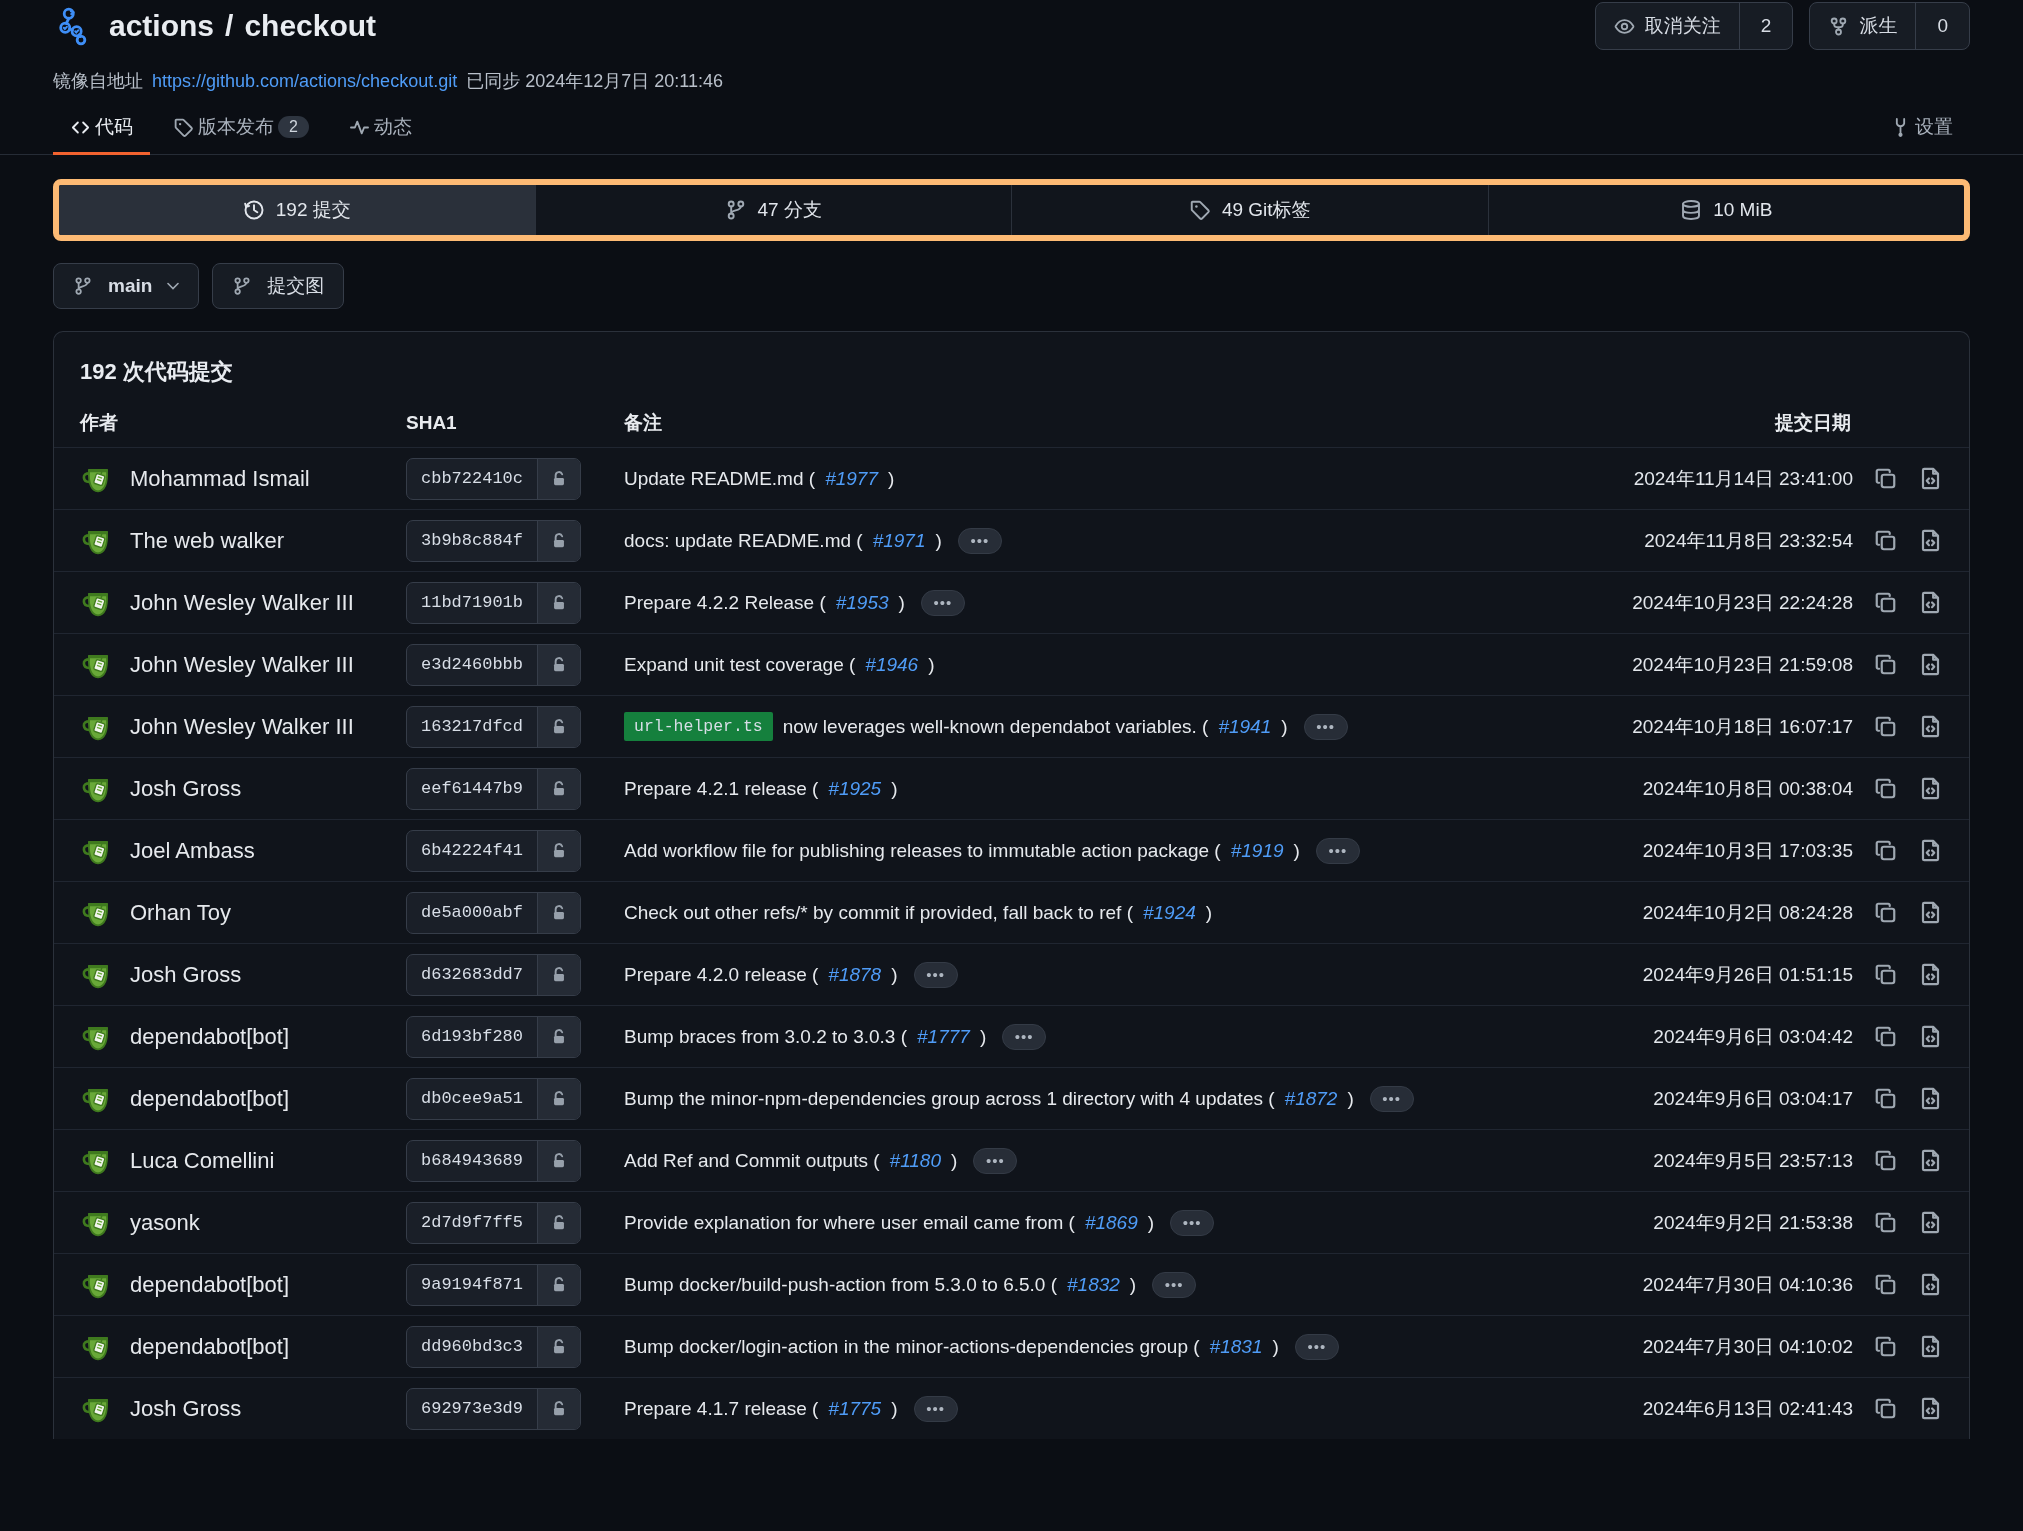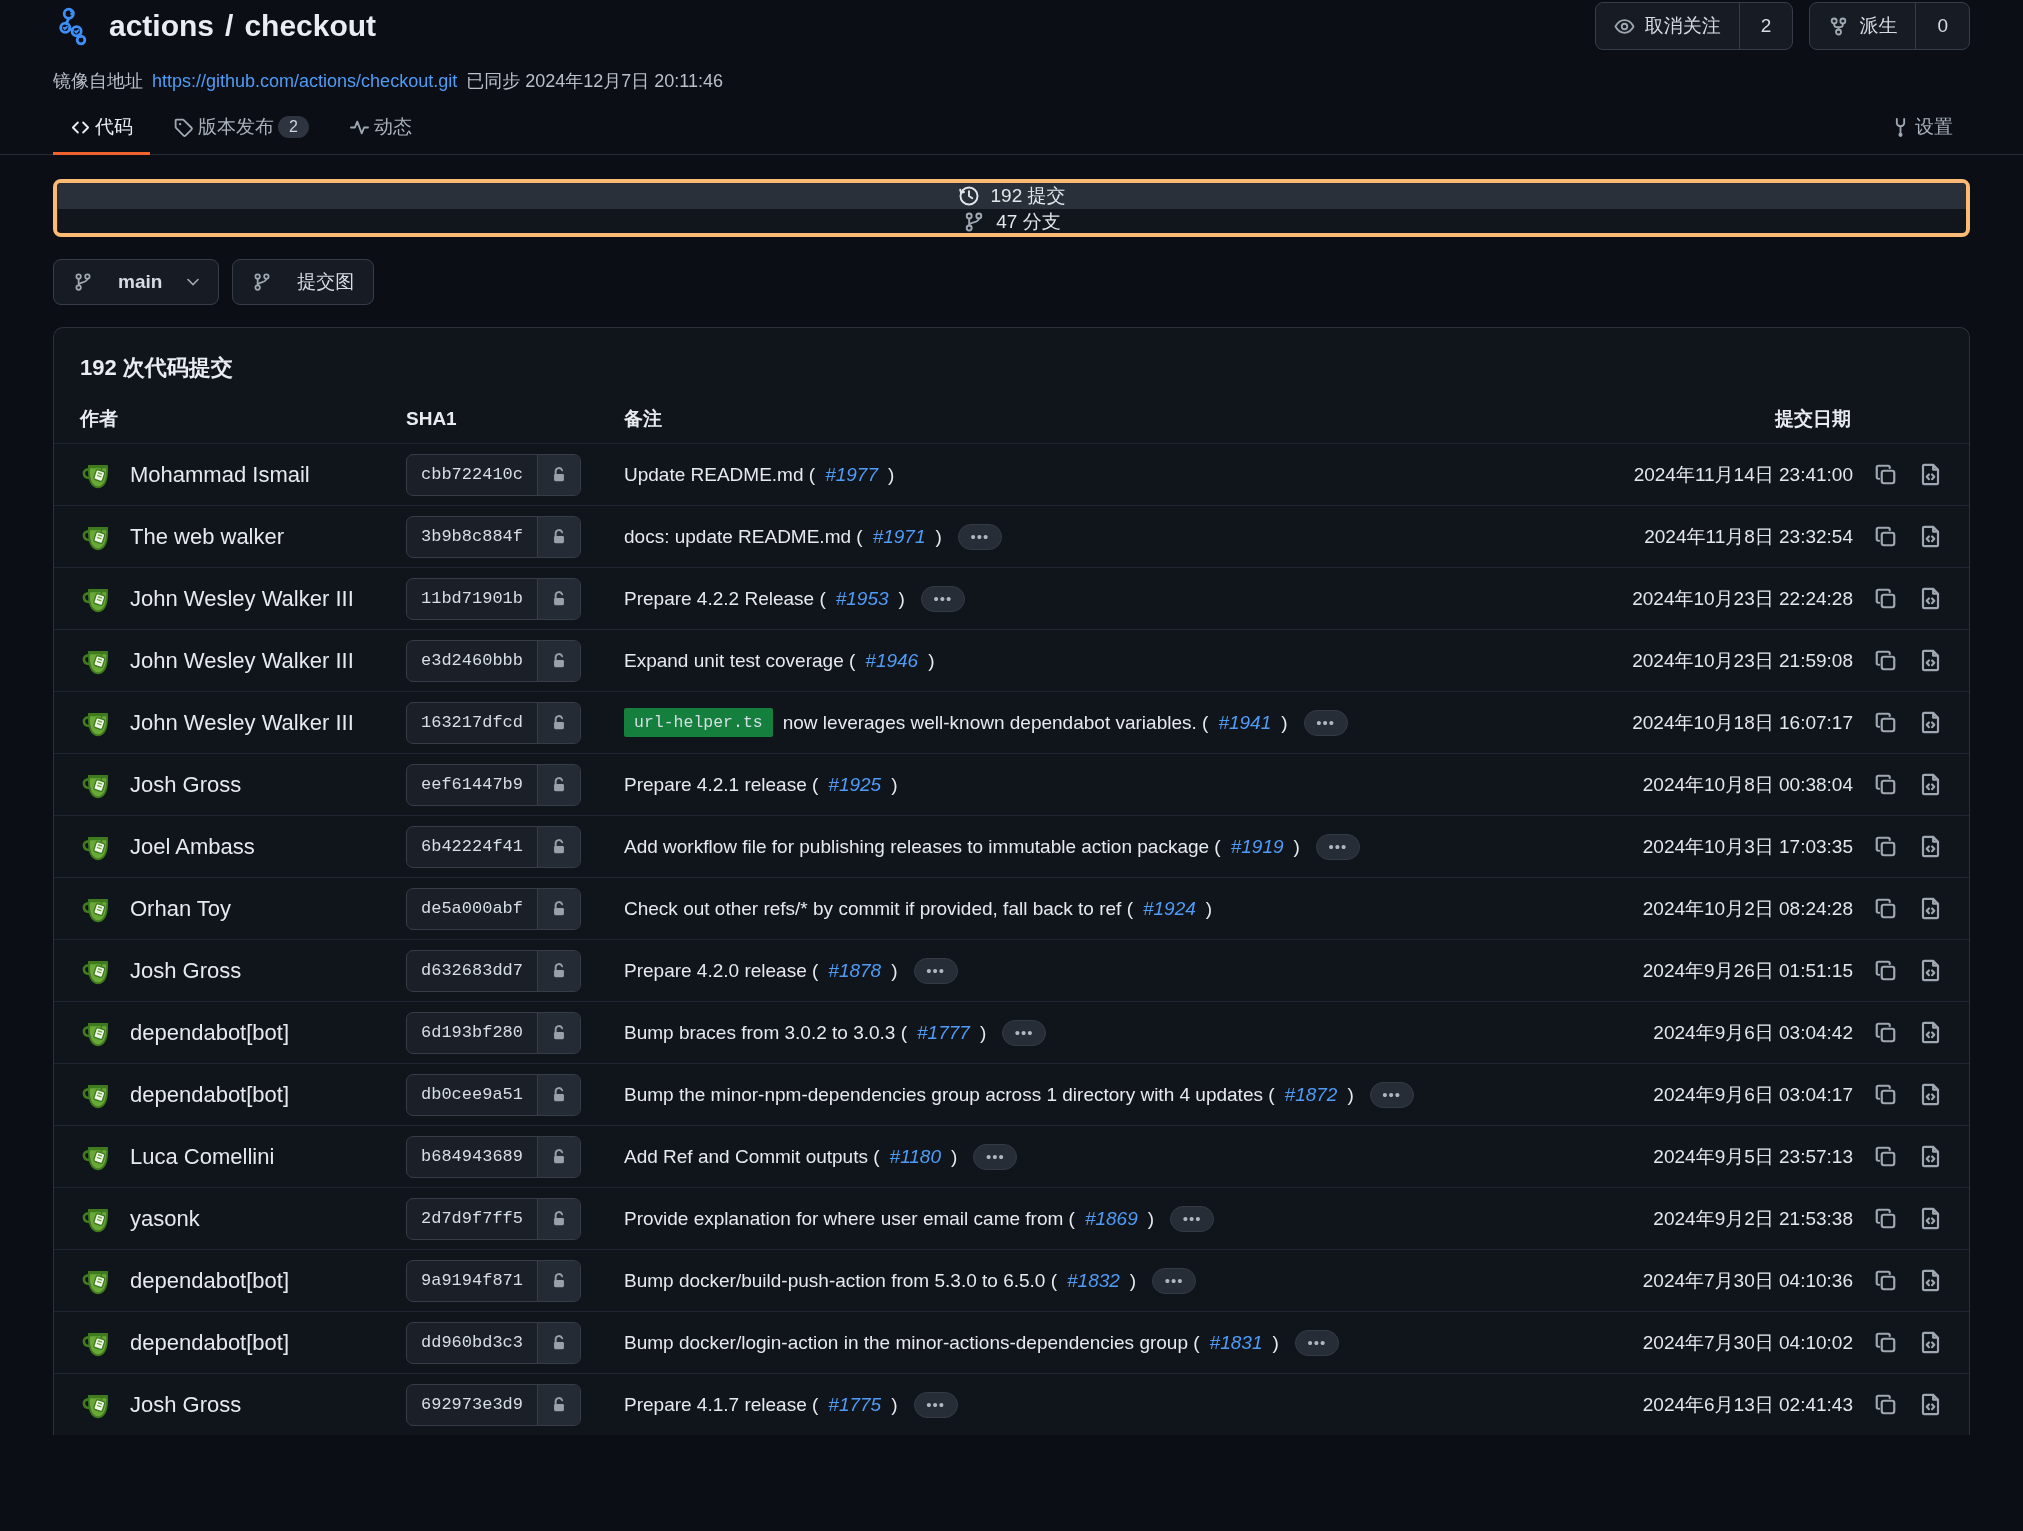--- a/index.html
+++ b/index.html
@@ -24,28 +24,28 @@
   
   .tabbar{position:relative;margin-top:6px;display:flex;align-items:stretch;gap:6px;height:56px;}
   .tabbar::after{content:"";position:absolute;left:-53px;right:-53px;bottom:0;height:1px;background:#262c36;}
   .tab{display:flex;align-items:center;gap:4px;padding:0 17px;font-size:19px;color:#a9b1bc;text-decoration:none;cursor:pointer;position:relative;}
   .tab.active{color:#e9ecf1;}
   .tab.active::after{content:"";position:absolute;left:0;right:0;bottom:0;height:3px;background:#f2622f;z-index:1;}
   .tab .pill{background:#2e3540;color:#cfd5dd;font-size:16px;border-radius:12px;padding:3px 11px;line-height:1;}
   .tab-settings{margin-left:auto;}
 
   
-  .stats-bar{display:flex;margin-top:24px;height:50px;border:4px solid #fdba74;border-radius:8px;background:#11151c;overflow:hidden;flex-direction:column;}
+  .stats-bar{display:flex;margin-top:24px;height:50px;border:6px solid #fdba74;border-radius:8px;background:#11151c;overflow:hidden;}
   .seg{flex:1;display:flex;align-items:center;justify-content:center;gap:11px;font-size:19px;color:#e2e6ec;border-left:1px solid #2b313b;text-decoration:none;cursor:pointer;}
   .seg:first-child{border-left:none;}
   .seg.active{background:#2a303a;}
 
   
   .toolbar{display:flex;gap:13px;margin-top:22px;}
-  .tool-btn{display:flex;align-items:center;gap:25px;height:46px;padding:0 19px;font-size:19px;color:#d7dce4;background:#171c24;border:1px solid #363d49;border-radius:8px;cursor:pointer;font-family:inherit;}
+  .tool-btn{display:flex;align-items:center;gap:15px;height:46px;padding:0 19px;font-size:19px;color:#d7dce4;background:#171c24;border:1px solid #363d49;border-radius:8px;cursor:pointer;font-family:inherit;}
   .tool-btn .bold{font-weight:700;}
 
   
   .panel{margin-top:22px;border:1px solid #2b313b;border-bottom:none;border-radius:10px 10px 0 0;background:#10141b;}
   .panel-title{margin:0;padding:25px 26px 12px;font-size:22px;font-weight:600;color:#e9ecf1;}
   .searchbar{margin:8px 26px 26px;height:54px;display:flex;align-items:stretch;border:1px solid #2b313b;border-radius:8px;background:#0d1118;overflow:hidden;}
   .search-input{flex:1;background:transparent;border:none;outline:none;color:#dde1e7;font-size:19px;padding:0 18px;font-family:inherit;}
   .search-input::placeholder{color:#778089;}
   .branch-filter{display:flex;align-items:center;gap:40px;padding:0 20px;border-left:1px solid #2b313b;font-size:19px;color:#d7dce4;cursor:pointer;background:transparent;border-top:none;border-bottom:none;border-right:none;font-family:inherit;}
   .search-btn{width:64px;display:flex;align-items:center;justify-content:center;border:none;border-left:1px solid #2b313b;background:transparent;cursor:pointer;}

